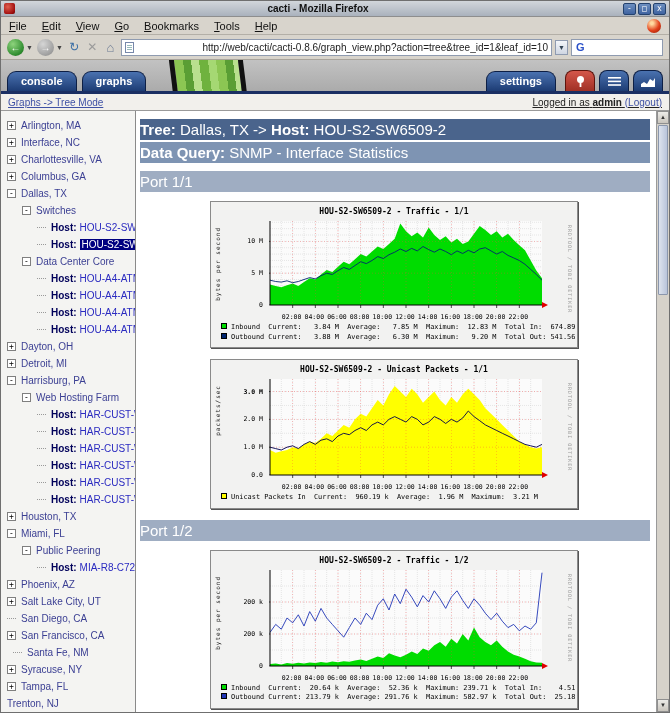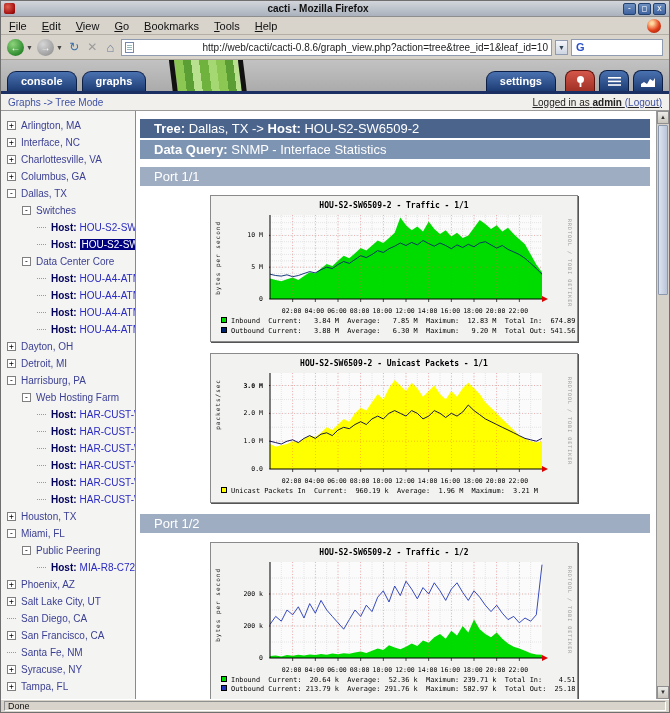--- a/index.html
+++ b/index.html
@@ -41,38 +41,38 @@
     background:repeating-linear-gradient(90deg,#8cc653 0 9px,#5a9e34 9px 17px,#b9e08e 17px 25px,#6fb23e 25px 34px,#a5d873 34px 42px); }
   .tab { display:inline-block; padding:3px 13px 4px; color:#fff; font-weight:bold; font-size:11px; background:linear-gradient(#4a72b0,#1d3c74); border:1px solid #0d1f45; border-bottom:none; border-radius:9px 9px 0 0; margin-right:5px; position:relative; z-index:2; }
   .band-right { margin-left:auto; display:flex; align-items:flex-end; position:relative; z-index:2; }
   .iconbtn { width:30px; height:21px; border-radius:8px 8px 0 0; border:1px solid #0d1f45; border-bottom:none; margin-left:4px; display:flex; align-items:center; justify-content:center; }
   .iconbtn.red  { background:linear-gradient(#d4574a,#a03025); border-color:#5e140c; }
   .iconbtn.blue { background:linear-gradient(#4a72b0,#1d3c74); }
   .blue-line { height:3px; flex:0 0 3px; background:#1b2f63; }
 
   
   .breadcrumb { height:17px; flex:0 0 17px; display:flex; align-items:center; padding:0 7px; background:#f2f0ec; border-bottom:1px solid #9a9a9a; font-size:10px; }
-  .bc-left { color:#3f51a5; }
+  .bc-left { color:#3f51a5;text-decoration:underline; }
   .bc-right { margin-left:auto; color:#222;text-decoration:underline; }
   .bc-right .usr { font-weight:bold; }
   .bc-right .lg { color:#3f51a5; }
 
   
   .bodyrow { flex:1; display:flex; overflow:hidden; background:#fff; }
   .sidebar { width:135px; flex:0 0 135px; background:#f4f4f2; border-right:1px solid #8a8a8a; padding-top:6px; overflow:hidden; font-size:10px; }
   .trow { height:17px; display:flex; align-items:center; white-space:nowrap; cursor:pointer; }
   .expander { width:9px; height:9px; flex:0 0 9px; border:1px solid #7f7f7f; background:#fff; color:#000; font-size:8px; line-height:7px; text-align:center; margin-right:5px; font-family:"DejaVu Sans Mono", monospace; }
   .noexp { width:9px; flex:0 0 9px; margin-right:5px; border-top:1px dotted #999; }
   .city { color:#3b3f93; }
   .hostlbl { color:#00005a; font-weight:bold; margin-right:3px; }
   .hostname { color:#2a2ac0; }
   .sel { background:#000080; color:#fff !important; padding:0 2px; }
 
   .main { flex:1; overflow:hidden; padding:8px 6px 0 4px; background:#fff; }
-  .hbar { color:#fff; font-size:13px; padding:2px 14px; }
+  .hbar { color:#fff; font-size:15px; padding:2px 0; }
   .hbar .b { font-weight:bold; }
   .tree-bar { background:#4a648c; margin-bottom:2px; }
   .dq-bar { background:#7e94b3; margin-bottom:8px; }
   .port-bar { background:#9fadc2; margin:4px 0 9px; }
 
   
   .gpanel { margin-left:70px; width:368px; margin-bottom:11px; background:#f2f2f1; border:1px solid #8a8a8a; box-shadow:1px 1px 0 #555; padding:3px 0 2px; position:relative; font-family:"DejaVu Sans Mono", monospace; }
   .gtitle { text-align:center; font-weight:bold; font-size:8px; margin:2px 0 3px; color:#000; }
   .gbody { position:relative; padding-left:58px; }
   .ylab { position:absolute; left:3px; top:8px; writing-mode:vertical-rl; transform:rotate(180deg); font-size:6px; color:#222; letter-spacing:1px; }
@@ -302,21 +302,21 @@
           <span class="city">Salt Lake City, UT</span>
         </div>
         <div class="trow" style="padding-left: 6px;">
           <span class="noexp"></span>
           <span class="city">San Diego, CA</span>
         </div>
         <div class="trow" style="padding-left: 6px;">
           <span class="expander">+</span>
           <span class="city">San Francisco, CA</span>
         </div>
-        <div class="trow" style="padding-left: 6px;">
+        <div class="trow" style="padding-left: 12px;">
           <span class="noexp"></span>
           <span class="city">Santa Fe, NM</span>
         </div>
         <div class="trow" style="padding-left: 6px;">
           <span class="expander">+</span>
           <span class="city">Syracuse, NY</span>
         </div>
         <div class="trow" style="padding-left: 6px;">
           <span class="expander">+</span>
           <span class="city">Tampa, FL</span>
@@ -614,16 +614,13 @@
     </div>
 
     <div class="vscroll">
       <div class="sbtn">▲</div>
       <div class="sthumb"></div>
       <div style="flex:1"></div>
       <div class="sbtn">▼</div>
     </div>
   </div>
 
-  <div class="statusbar">
-    <span class="status-inner">Done</span>
-  </div>
 </div>
 
 </body></html>

